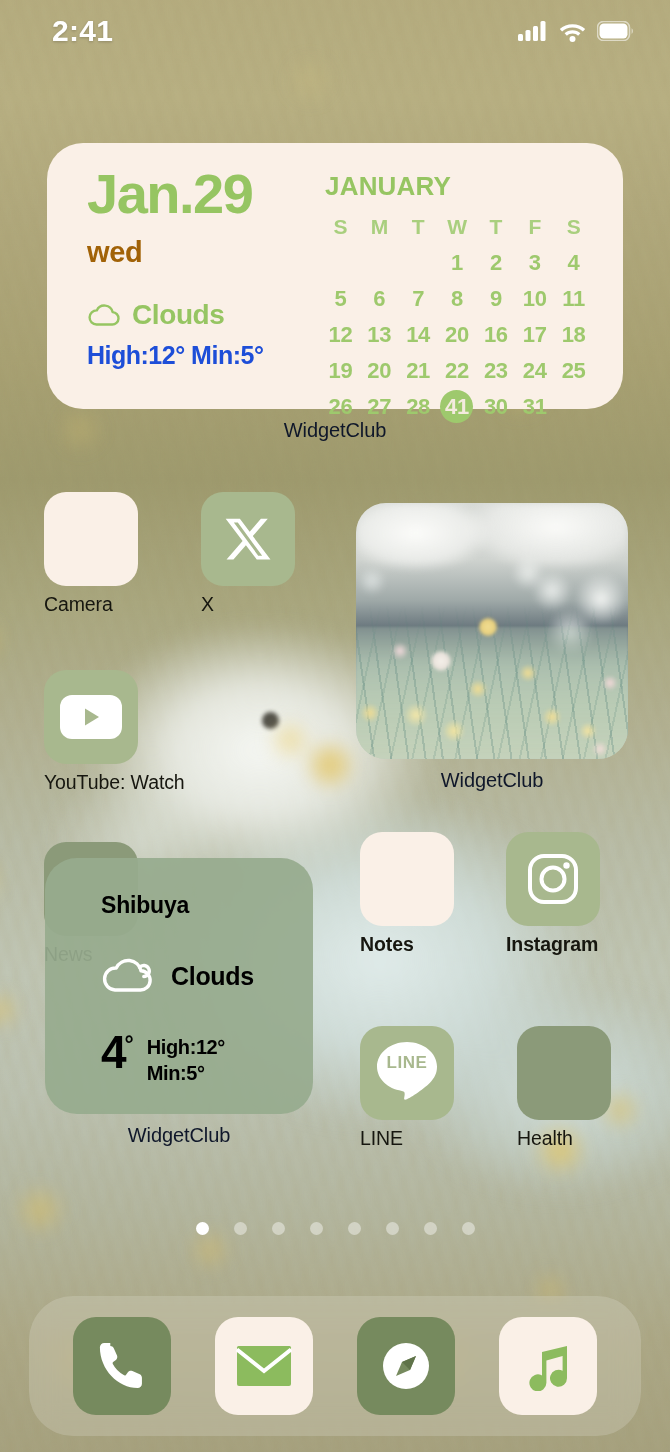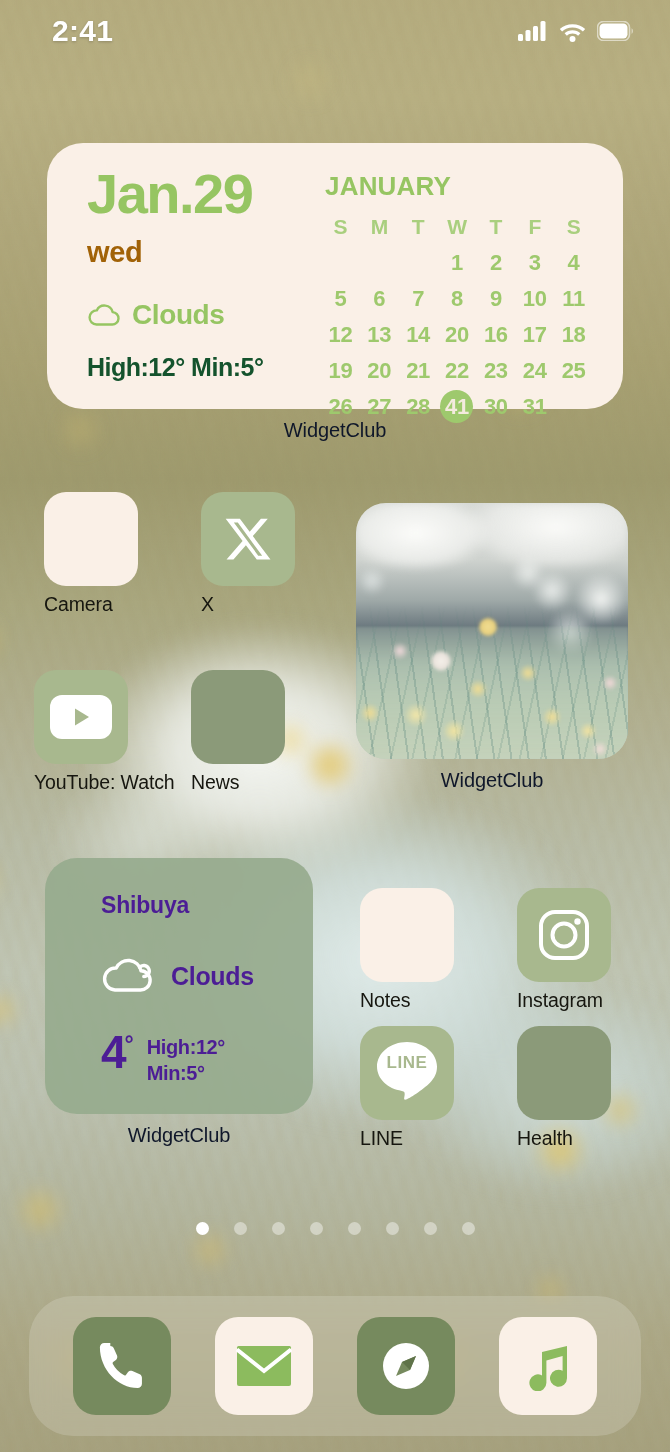--- a/index.html
+++ b/index.html
@@ -111,21 +111,21 @@
     background:#faf0e7; border-radius:36px; display:flex; z-index:20;
   }
   .cal-left { width:274px; padding:22px 0 12px 40px; }
   .cal-date {
     font-size:56px; font-weight:800; color:#96c562; letter-spacing:-1.5px;
     line-height:1.02;
   }
   .cal-dow { font-size:29px; font-weight:800; color:#a16207; margin-top:14px; letter-spacing:-.3px; }
   .cal-cond { display:flex; align-items:center; gap:11px; margin-top:30px; }
   .cal-cond-text { font-size:28px; font-weight:800; color:#96c562; letter-spacing:-.4px; }
-  .cal-temps { font-size:25px; font-weight:800; color:#14532d; margin-top:22px; letter-spacing:-.5px; }
+  .cal-temps { font-size:25px; font-weight:800; color:#1d4ed8; margin-top:10px; letter-spacing:-.5px; }
 
   .cal-right { flex:1; padding:28px 30px 0 0; }
   .cal-month {
     font-size:26px; font-weight:800; color:#96c562; letter-spacing:.2px;
     margin-left:4px; margin-bottom:9px;
   }
   .cal-grid { display:grid; grid-template-columns:repeat(7,1fr); row-gap:5px; }
   .cal-grid div {
     text-align:center; font-size:22px; font-weight:800; color:#9ec96d;
     height:31px; line-height:31px; letter-spacing:-.3px;
@@ -192,21 +192,21 @@
       repeating-linear-gradient(-78deg, rgba(100,142,130,.22) 0 2px, rgba(0,0,0,0) 2px 21px);
     -webkit-mask-image:linear-gradient(180deg, rgba(0,0,0,0) 40%, #000 62%, #000 100%);
     mask-image:linear-gradient(180deg, rgba(0,0,0,0) 40%, #000 62%, #000 100%);
     filter:blur(.7px);
   }
 
   
   #weather-widget {
     position:absolute; left:45px; top:858px; width:268px; height:256px;
     background:rgba(151,171,142,.93); border-radius:32px; z-index:20;
-    padding:34px 0 0 56px; color:#4c1d95;
+    padding:34px 0 0 56px; color:#000000;
   }
   .ww-city { font-size:23px; font-weight:800; letter-spacing:-.2px; }
   .ww-cond { display:flex; align-items:center; gap:16px; margin-top:38px; }
   .ww-cond-text { font-size:25px; font-weight:800; letter-spacing:-.3px; }
   .ww-bottom { display:flex; align-items:flex-start; gap:14px; margin-top:36px; }
   .ww-temp { font-size:46px; font-weight:800; line-height:.92; letter-spacing:-2px; }
   .ww-temp sup { font-size:23px; vertical-align:super; letter-spacing:-1px; }
   .ww-minmax { font-size:20px; font-weight:800; line-height:1.32; letter-spacing:-.4px; padding-top:3px; }
 
   
@@ -224,22 +224,22 @@
     border-radius:44px;
     backdrop-filter:blur(14px); -webkit-backdrop-filter:blur(14px);
     display:flex; align-items:center; justify-content:space-around;
     padding:0 22px; z-index:25;
   }
   .dock-tile { width:98px; height:98px; border-radius:23px;
     display:flex; align-items:center; justify-content:center; }
 
   
   #row-a { top:492px; left:44px; display:flex; gap:49px; }
-  #row-b { top:670px; left:34px; display:flex; gap:49px; }
-  #row-c { top:888px; left:360px; display:flex; gap:49px; }
+  #row-b { top:670px; left:44px; display:flex; gap:49px;flex-direction:column; }
+  #row-c { top:832px; left:360px; display:flex; gap:38px;font-weight:bold; }
   #row-d { top:1026px; left:360px; display:flex; gap:49px; }
 </style>
 </head>
 <body>
 
 <div id="wallpaper">
   <div class="wp-layer wp-base"></div>
   <div class="wp-layer wp-grass"></div>
   <div class="wp-layer wp-duck"></div>
   <div class="wp-duck-eye"></div>

